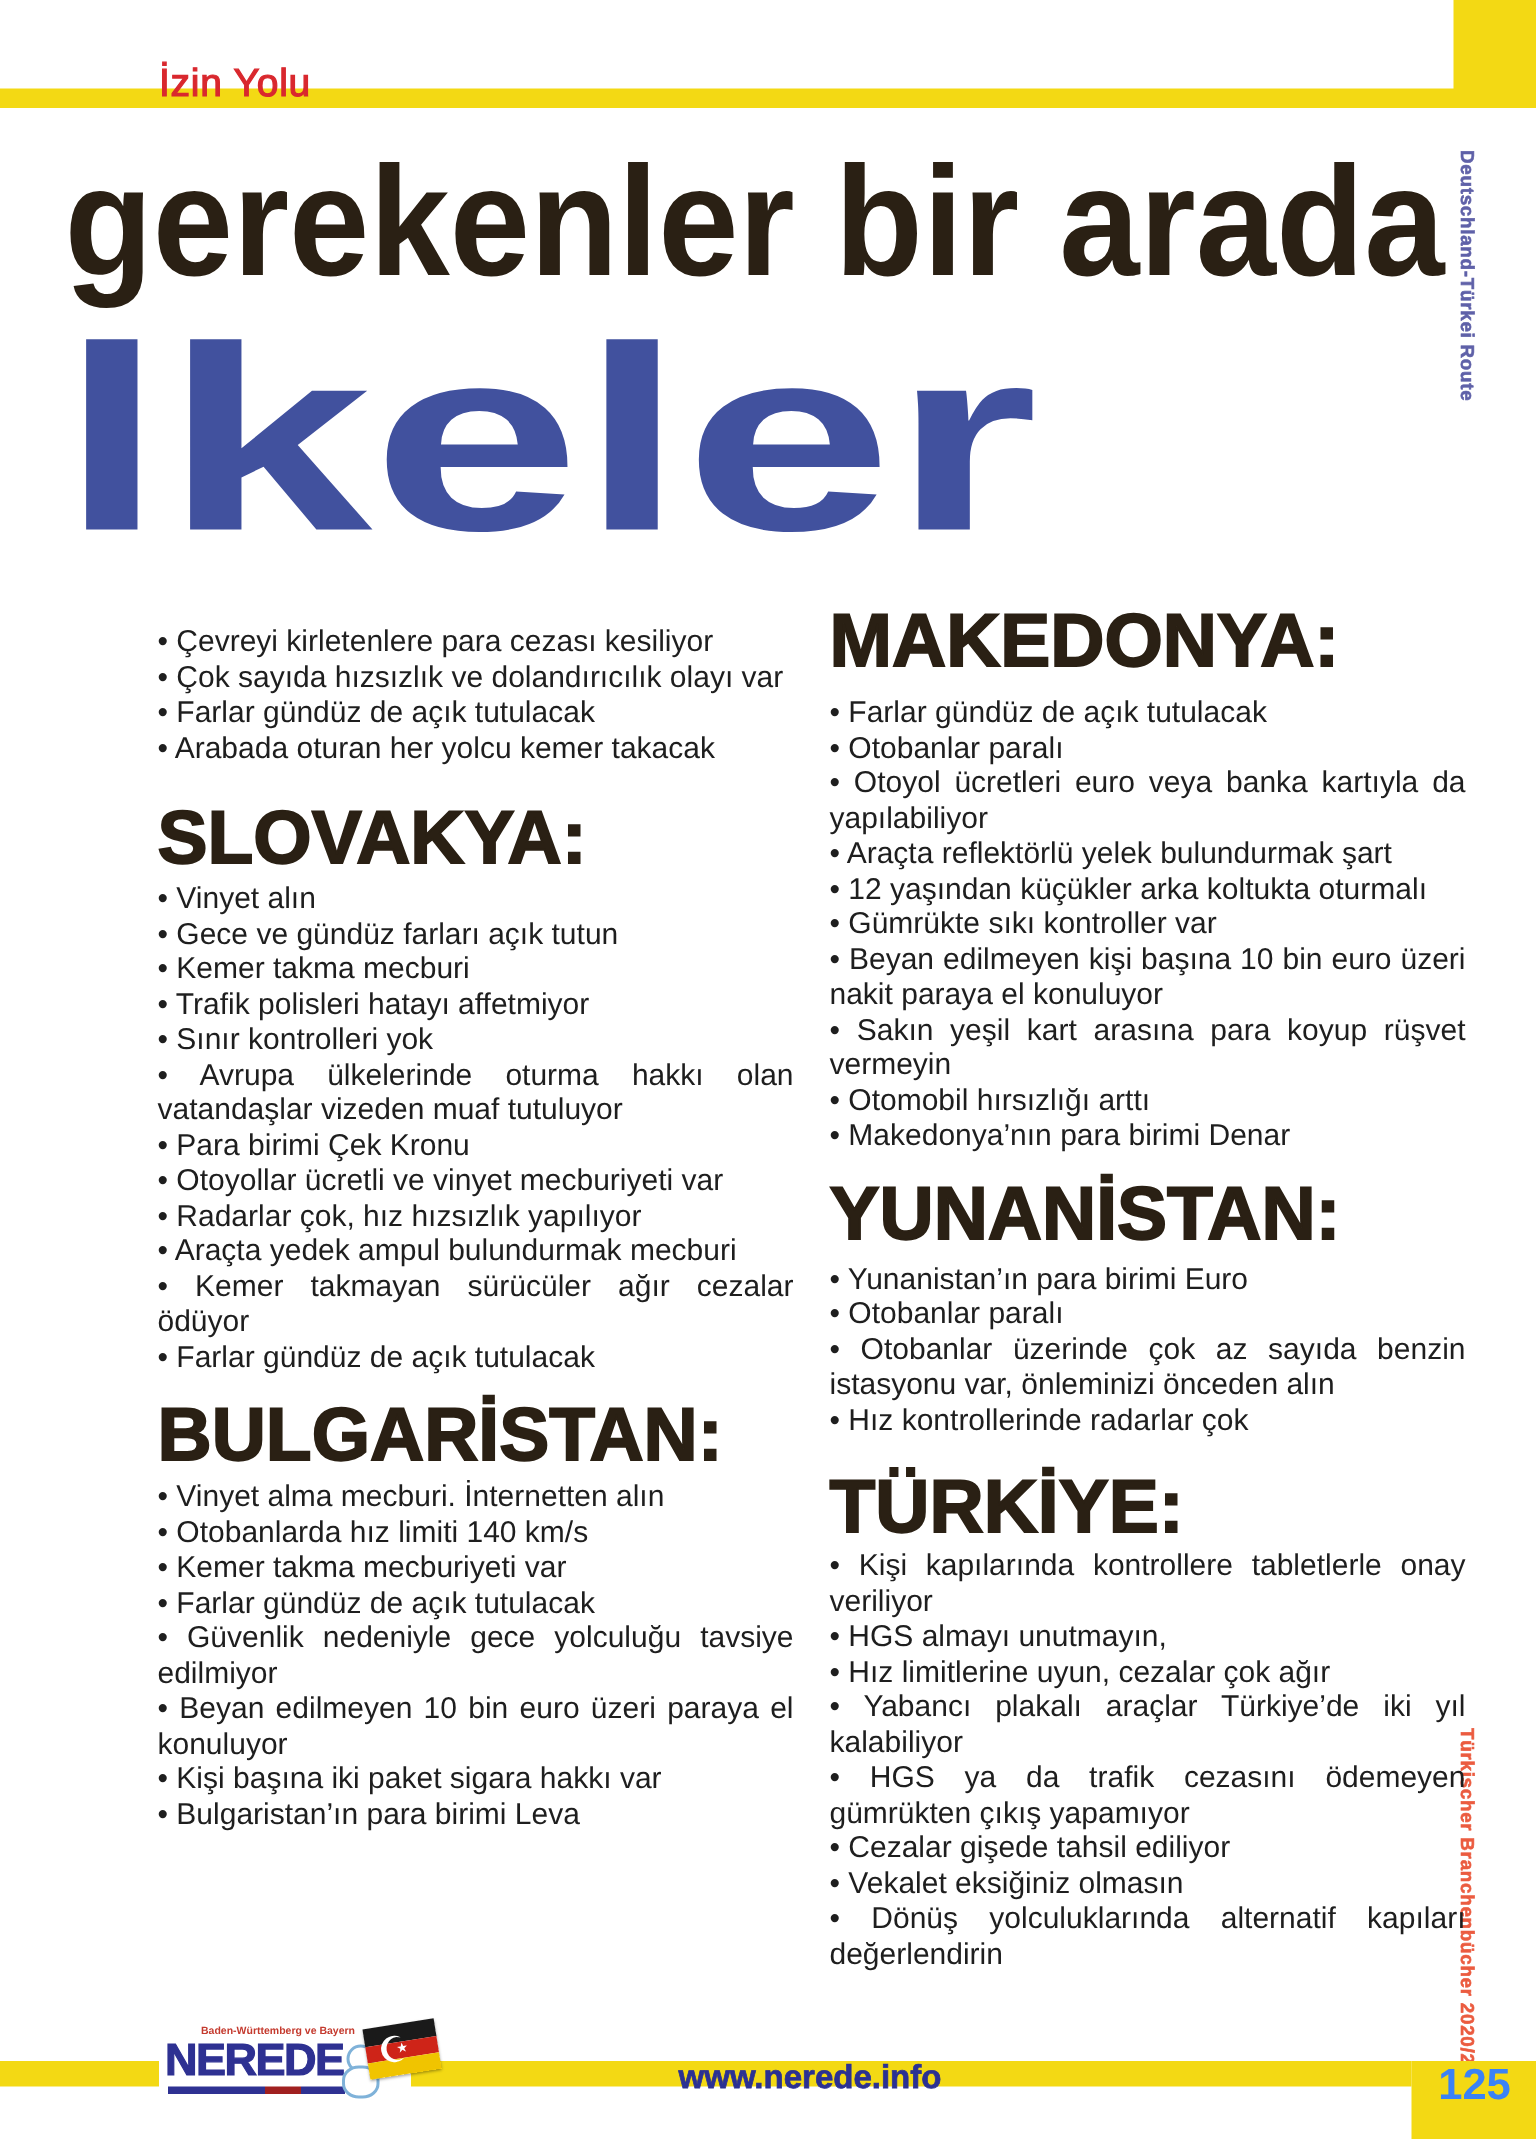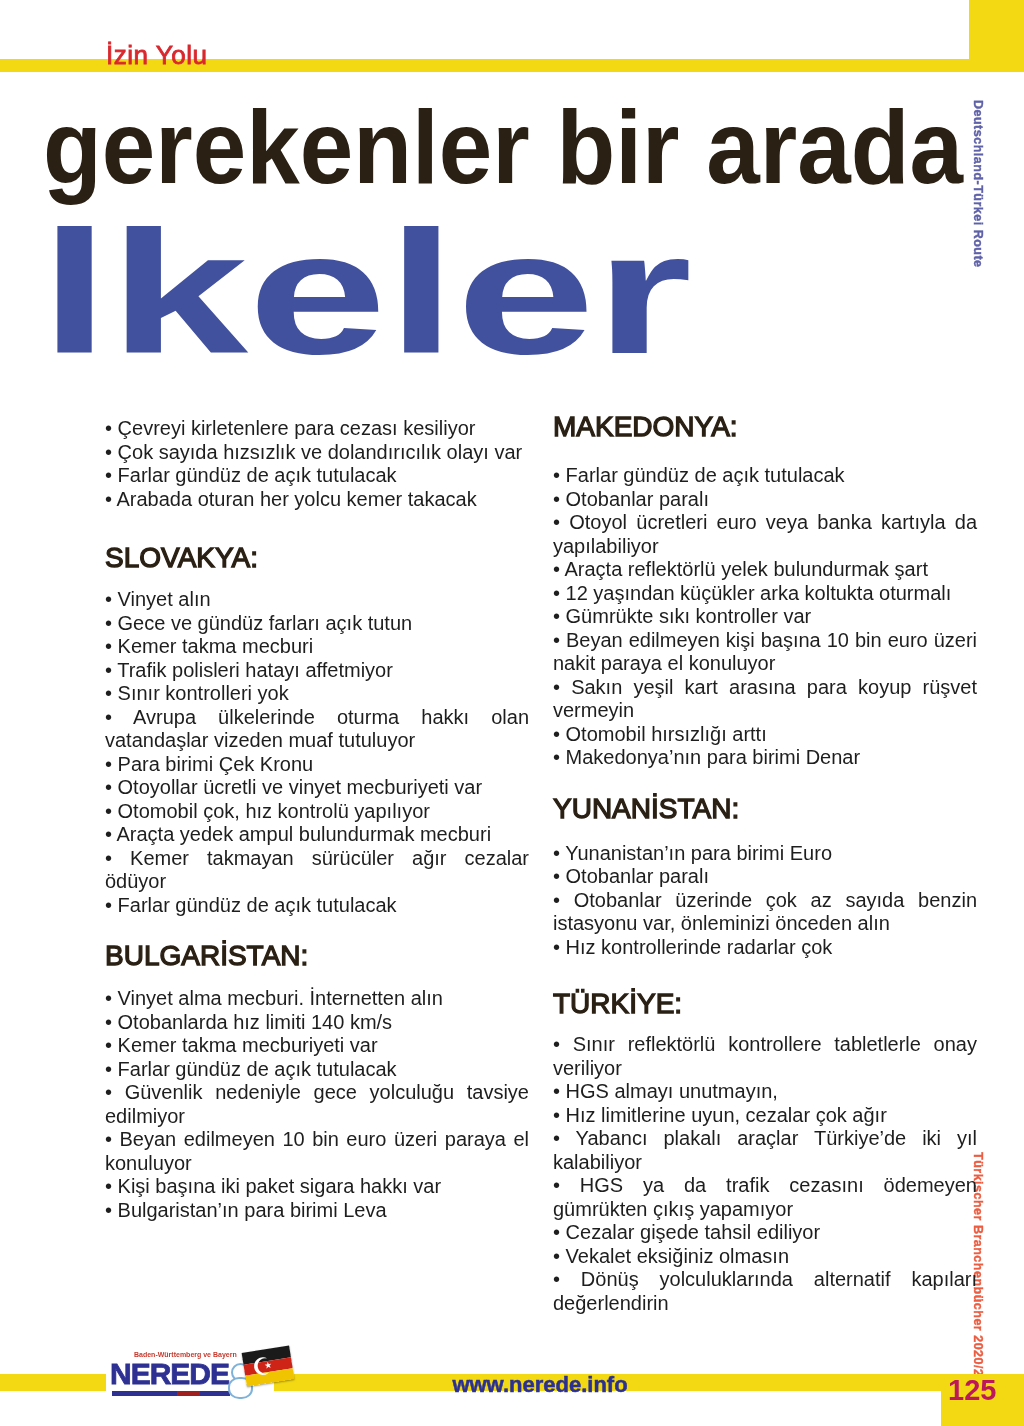--- a/index.html
+++ b/index.html
@@ -21,34 +21,34 @@
   .vtext{
     position:absolute;writing-mode:vertical-rl;font-weight:bold;font-size:12.5px;
     letter-spacing:0.5px;white-space:nowrap;
   }
   .vtext.top{left:971px;top:100px;color:#5F61A8;-webkit-text-stroke:0.4px #5F61A8;}
   .vtext.bottom{left:971px;top:1152px;color:#EB5C40;-webkit-text-stroke:0.4px #EB5C40;}
   
   .col{position:absolute;width:424px;color:#1E1E1E;font-size:20px;line-height:23.5px;}
   .col p{margin:0;text-align:justify;}
   .col h2{
-    font-size:28px;line-height:34px;color:#2A2014;margin:0;font-weight:normal;
+    font-size:50px;line-height:34px;color:#2A2014;margin:0;font-weight:bold;
     -webkit-text-stroke:1.3px #2A2014;letter-spacing:0px;text-align:left;
   }
   .col-left{left:105px;top:417px;}
   .col-right{left:553px;top:410px;}
   .mt30{margin-top:30px !important;} .mt38{margin-top:38px !important;}
   .mt22{margin-top:22px !important;} .mt28{margin-top:28px !important;}
   .mb13{margin-bottom:13px !important;} .mb14{margin-bottom:14px !important;}
   .mb16{margin-bottom:16px !important;} .mb20{margin-bottom:20px !important;} .mb12{margin-bottom:12px !important;}
   
   .band-bottom{position:absolute;left:0;top:1374px;width:941px;height:17px;background:#F3D914;}
   .corner-bottom-right{position:absolute;left:941px;top:1374px;width:83px;height:52px;background:#F3D914;}
-  .page-num{position:absolute;left:948px;top:1374px;width:70px;text-align:left;
-    font-size:29px;font-weight:bold;color:#be185d;}
+  .page-num{position:absolute;left:948px;top:1374px;width:70px;text-align:center;
+    font-size:29px;font-weight:bold;color:#3b82f6;}
   .footer-url{position:absolute;left:430px;top:1372px;width:220px;text-align:center;
     font-size:22px;font-weight:bold;color:#2B3193;-webkit-text-stroke:0.5px #2B3193;}
   
   .logo-box{position:absolute;left:106px;top:1345px;width:168px;height:68px;background:#ffffff;z-index:2;}
   .logo-tag-top{position:absolute;left:28px;top:6px;font-size:7px;font-weight:bold;color:#C43A2E;white-space:nowrap;}
   .logo-word{position:absolute;left:4px;top:12px;font-size:30px;font-weight:bold;color:#2E3192;
     letter-spacing:-1px;-webkit-text-stroke:0.8px #2E3192;}
   .logo-bar{position:absolute;left:6px;top:46px;width:118px;height:5px;
     background:linear-gradient(to right,#2E3192 0 55%,#A02020 55% 75%,#2E3192 75%);}
   .mascot{position:absolute;left:122px;top:18px;width:22px;height:34px;}
@@ -91,21 +91,21 @@
     <h2 class="mt30 mb13">SLOVAKYA:</h2>
     <p>• Vinyet alın</p>
     <p>• Gece ve gündüz farları açık tutun</p>
     <p>• Kemer takma mecburi</p>
     <p>• Trafik polisleri hatayı affetmiyor</p>
 
     <p>• Sınır kontrolleri yok</p>
     <p>• Avrupa ülkelerinde oturma hakkı olan vatandaşlar vizeden muaf tutuluyor</p>
     <p>• Para birimi Çek Kronu</p>
     <p>• Otoyollar ücretli ve vinyet mecburiyeti var</p>
-    <p>• Otomobil çok, hız kontrolü yapılıyor</p>
+    <p>• Radarlar çok, hız hızsızlık yapılıyor</p>
     <p>• Araçta yedek ampul bulundurmak mecburi</p>
     <p>• Kemer takmayan sürücüler ağır cezalar ödüyor</p>
     <p>• Farlar gündüz de açık tutulacak</p>
 
     <h2 class="mt22 mb14">BULGARİSTAN:</h2>
     <p>• Vinyet alma mecburi. İnternetten alın</p>
     <p>• Otobanlarda hız limiti 140 km/s</p>
     <p>• Kemer takma mecburiyeti var</p>
     <p>• Farlar gündüz de açık tutulacak</p>
     <p>• Güvenlik nedeniyle gece yolculuğu tavsiye edilmiyor</p>
@@ -127,21 +127,21 @@
     <p>• Otomobil hırsızlığı arttı</p>
     <p>• Makedonya’nın para birimi Denar</p>
 
     <h2 class="mt22 mb16">YUNANİSTAN:</h2>
     <p>• Yunanistan’ın para birimi Euro</p>
     <p>• Otobanlar paralı</p>
     <p>• Otobanlar üzerinde çok az sayıda benzin istasyonu var, önleminizi önceden alın</p>
     <p>• Hız kontrollerinde radarlar çok</p>
 
     <h2 class="mt28 mb12">TÜRKİYE:</h2>
-    <p>• Sınır reflektörlü kontrollere tabletlerle onay veriliyor</p>
+    <p>• Kişi kapılarında kontrollere tabletlerle onay veriliyor</p>
     <p>• HGS almayı unutmayın,</p>
     <p>• Hız limitlerine uyun, cezalar çok ağır</p>
     <p>• Yabancı plakalı araçlar Türkiye’de iki yıl kalabiliyor</p>
     <p>• HGS ya da trafik cezasını ödemeyen gümrükten çıkış yapamıyor</p>
     <p>• Cezalar gişede tahsil ediliyor</p>
     <p>• Vekalet eksiğiniz olmasın</p>
     <p>• Dönüş yolculuklarında alternatif kapıları değerlendirin</p>
   </div>
 
   <div class="band-bottom"></div>

